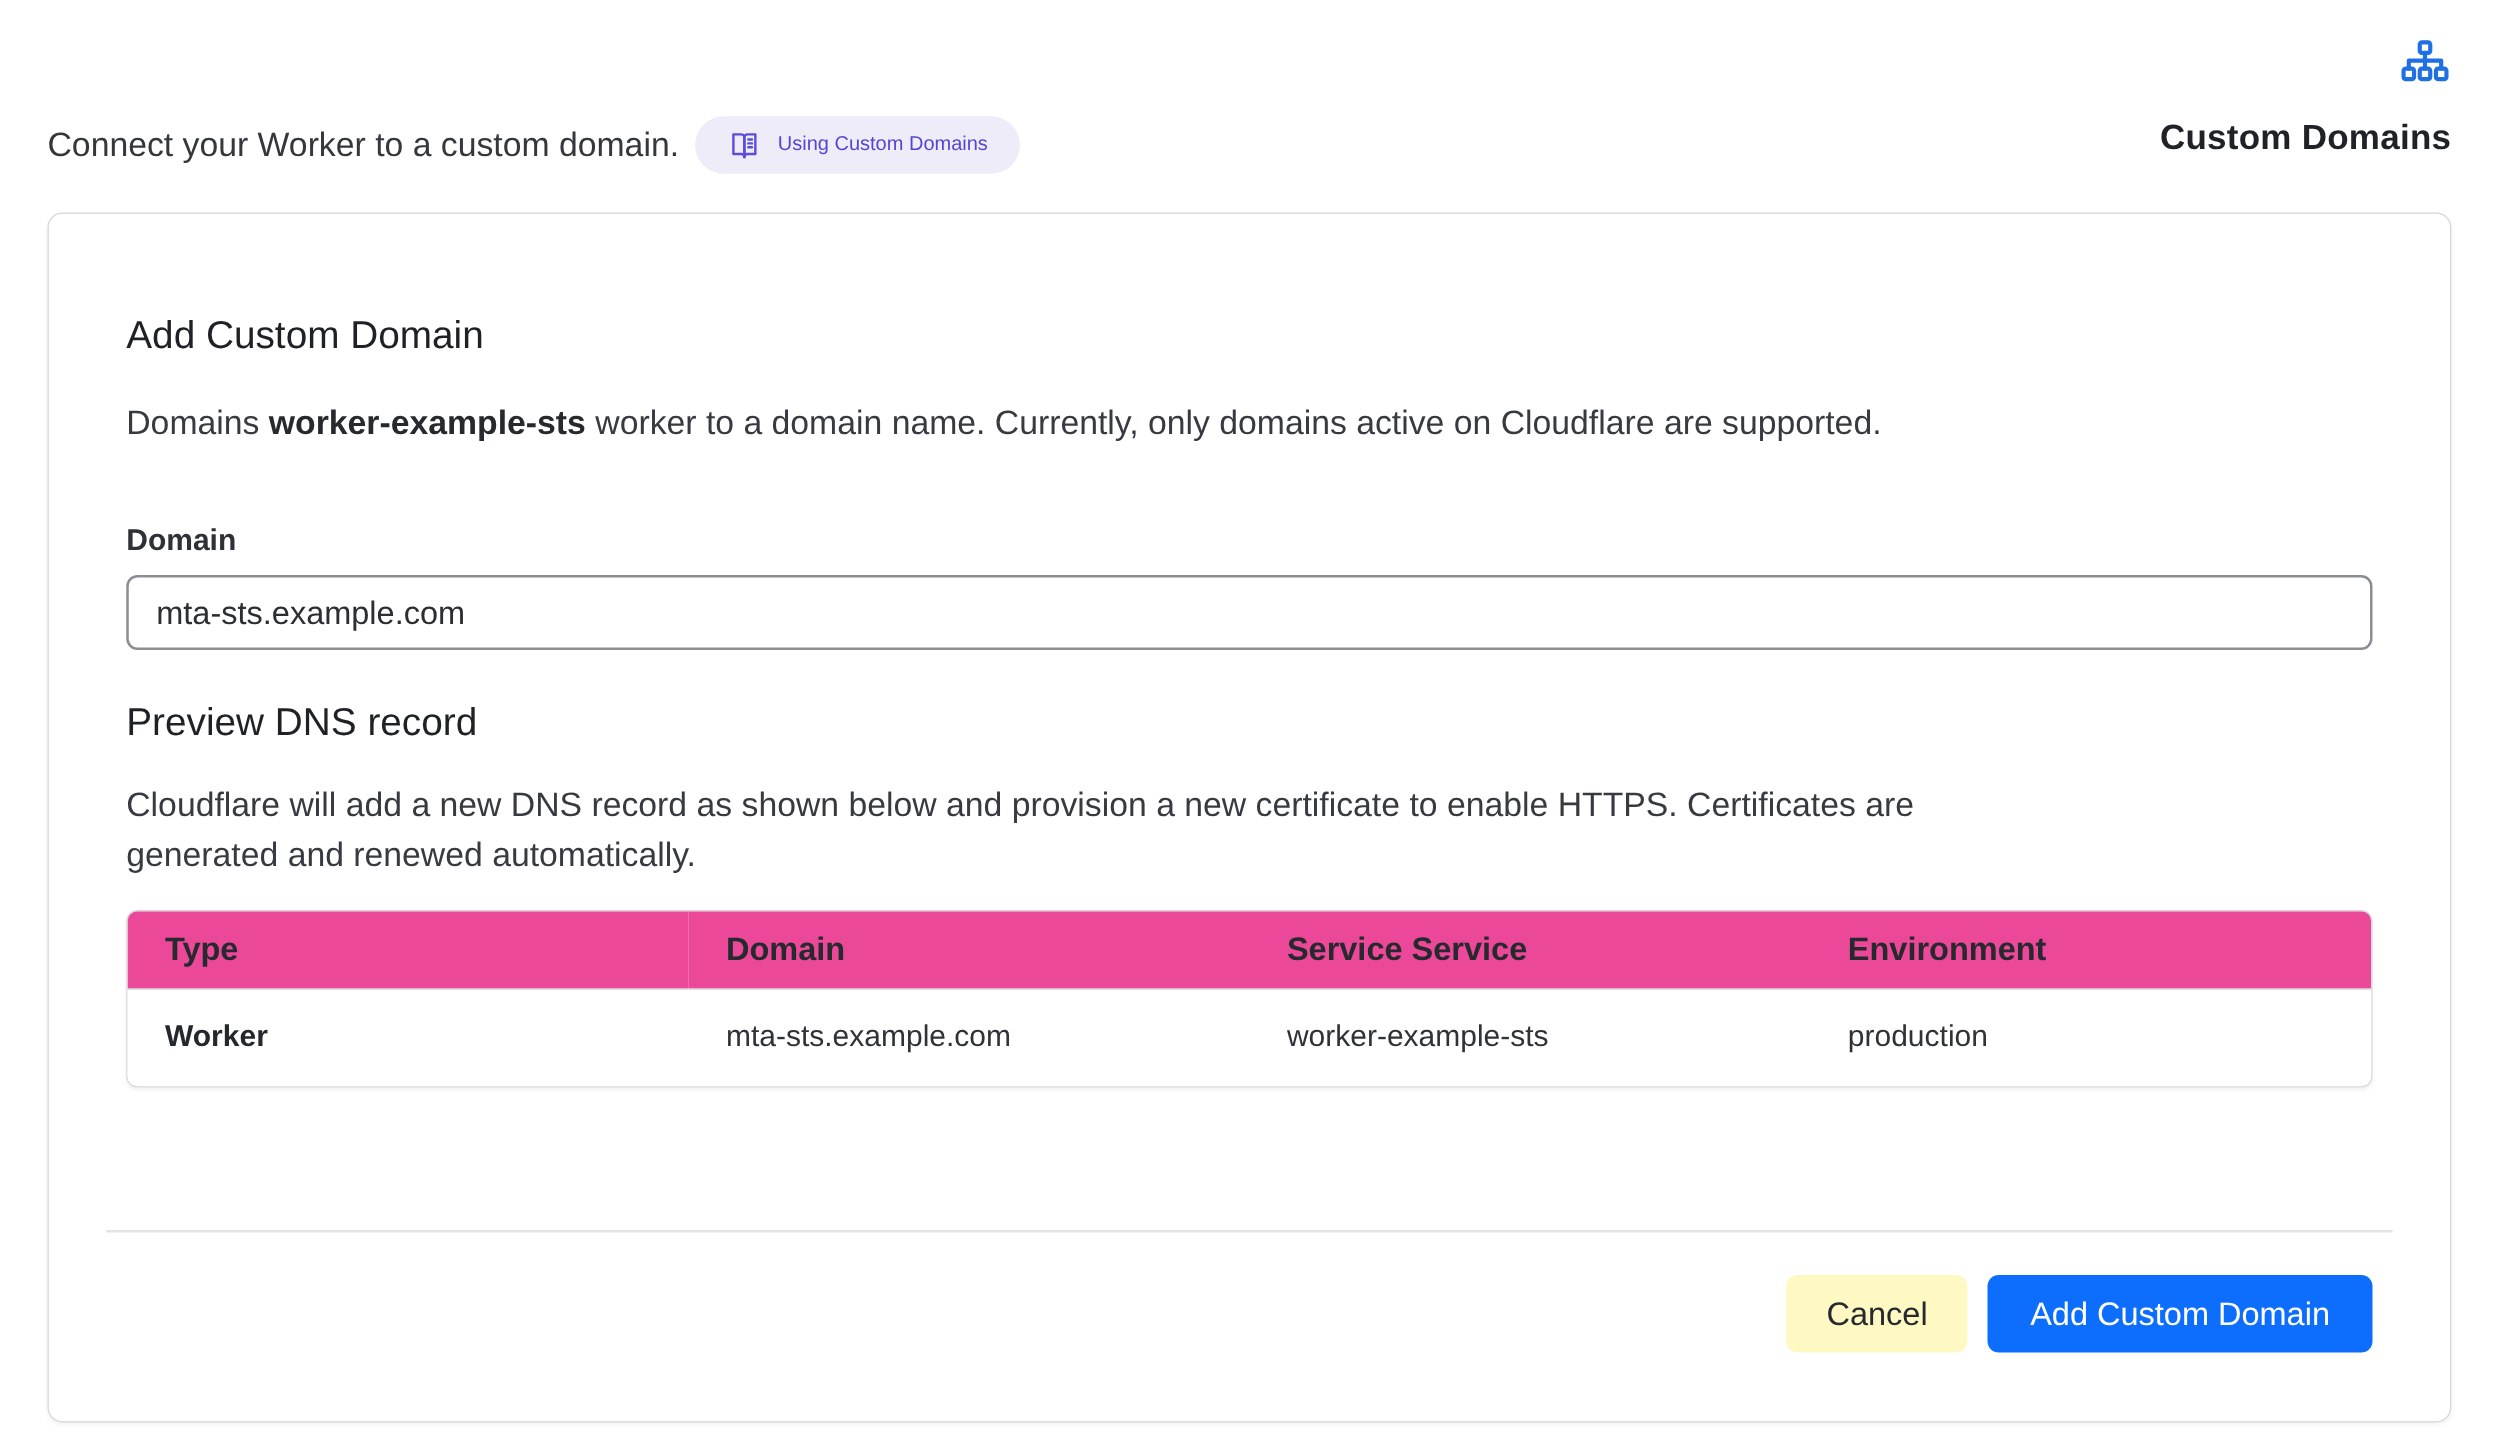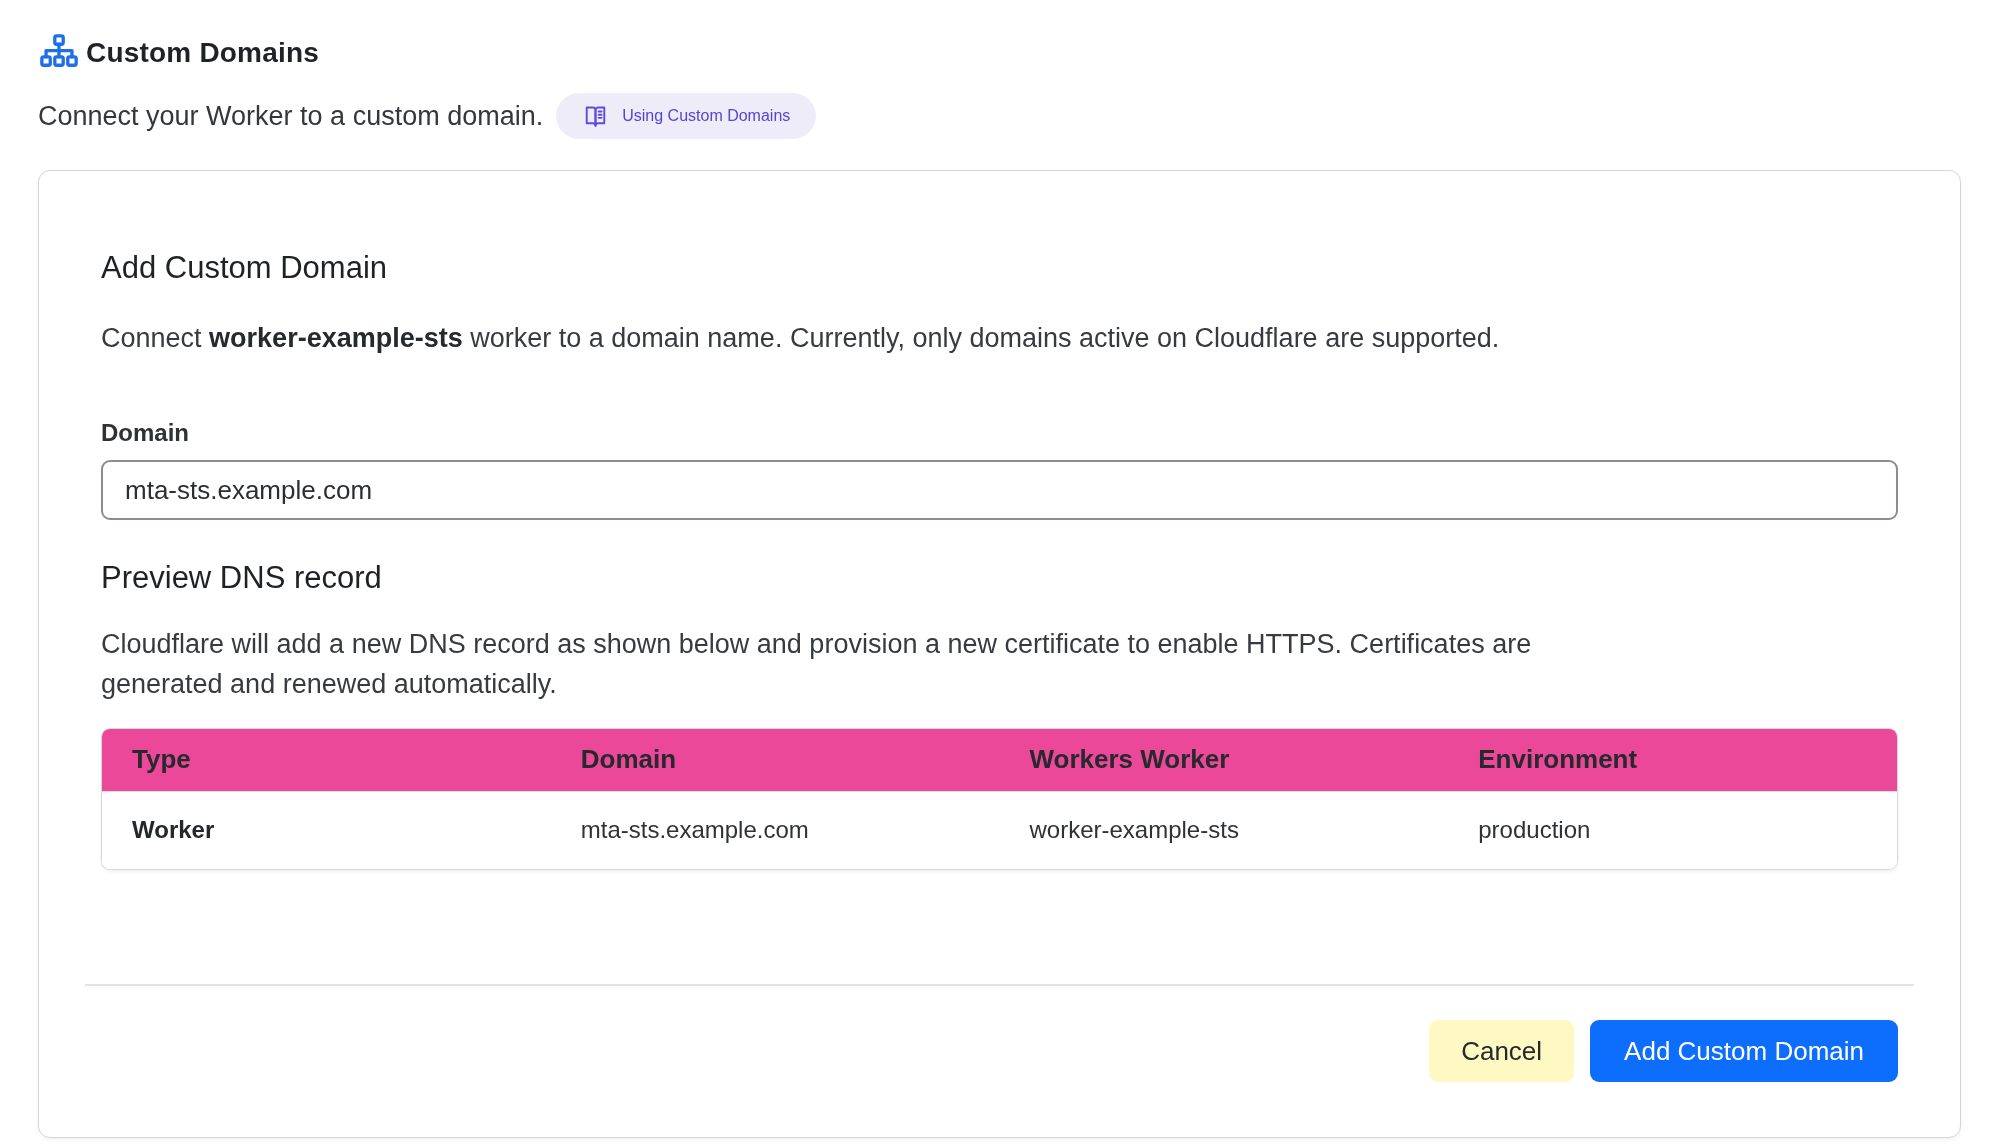--- a/index.html
+++ b/index.html
@@ -6,21 +6,21 @@
   * { margin: 0; padding: 0; box-sizing: border-box; }
   html, body { width: 1999px; height: 1148px; background: #ffffff; overflow: hidden; }
   body {
     font-family: "Liberation Sans", "DejaVu Sans", sans-serif;
     color: #24272c;
     -webkit-font-smoothing: antialiased;
   }
   .page { padding: 30px 38px 0 38px; }
 
   
-  .page-header { display: flex; align-items: center; gap: 6px; height: 46px; }
+  .page-header { display: flex; align-items: flex-end; gap: 22px; height: 46px; flex-direction: column; }
   .page-header .hier-icon { width: 42px; height: 42px; display: inline-flex; }
   .page-title { font-size: 28px; font-weight: 700; color: #1f2227; letter-spacing: .2px; }
 
   .subtitle-row { display: flex; align-items: center; gap: 13px; margin-top: 16px; height: 48px; }
   .page-subtitle { font-size: 27px; color: #34373c; }
 
   .docs-badge {
     display: inline-flex; align-items: center; gap: 13px;
     background: #efecfa; border-radius: 999px;
     padding: 0 26px; height: 46px; cursor: pointer; border: none;
@@ -115,35 +115,35 @@
         </svg>
       </span>
       <span class="docs-label">Using Custom Domains</span>
     </button>
   </div>
 
   <div class="card">
 
     <h2 class="section-heading">Add Custom Domain</h2>
 
-    <p class="card-desc"><span>Connect</span> <span class="worker-name">worker-example-sts</span> <span>worker to a domain name. Currently, only domains active on Cloudflare are supported.</span></p>
+    <p class="card-desc"><span>Domains</span> <span class="worker-name">worker-example-sts</span> <span>worker to a domain name. Currently, only domains active on Cloudflare are supported.</span></p>
 
     <div class="field-label">Domain</div>
     <input class="domain-input" type="text" value="mta-sts.example.com" style="">
 
     <h2 class="section-heading preview-heading">Preview DNS record</h2>
     <p class="preview-desc">Cloudflare will add a new DNS record as shown below and provision a new certificate to enable HTTPS. Certificates are generated and renewed automatically.</p>
 
     <div class="dns-table">
       <table>
         <thead>
           <tr>
             <th>Type</th>
             <th>Domain</th>
-            <th>Workers Worker</th>
+            <th>Service Service</th>
             <th>Environment</th>
           </tr>
         </thead>
         <tbody>
           <tr>
             <td class="cell-type">Worker</td>
             <td>mta-sts.example.com</td>
             <td>worker-example-sts</td>
             <td>production</td>
           </tr>

